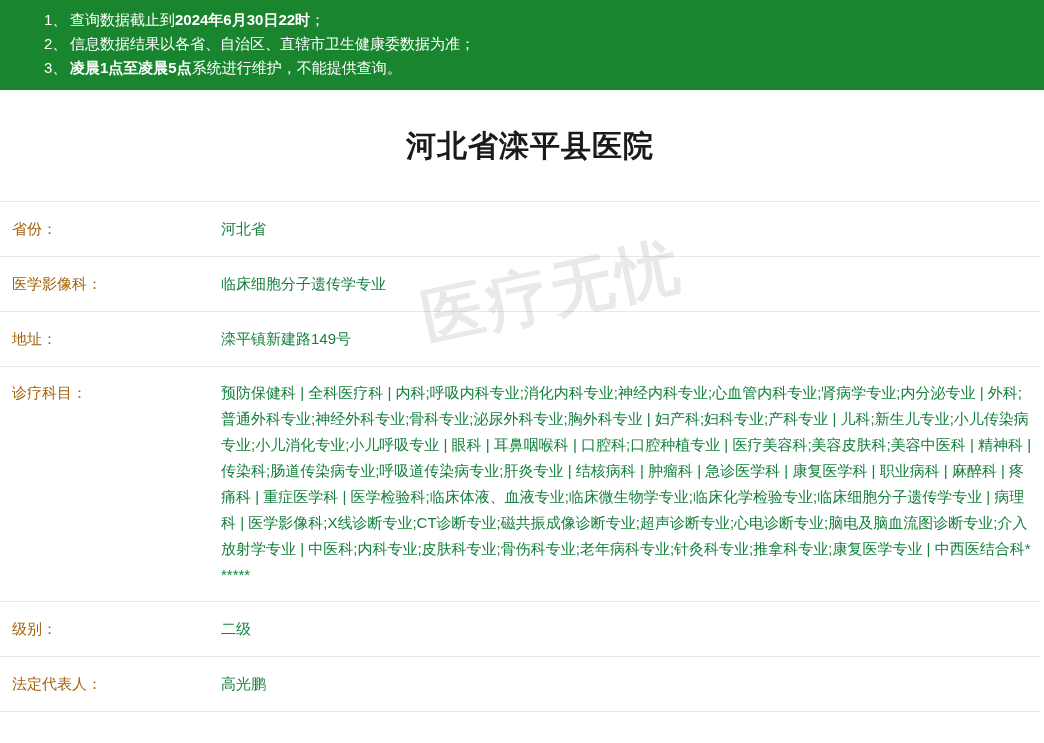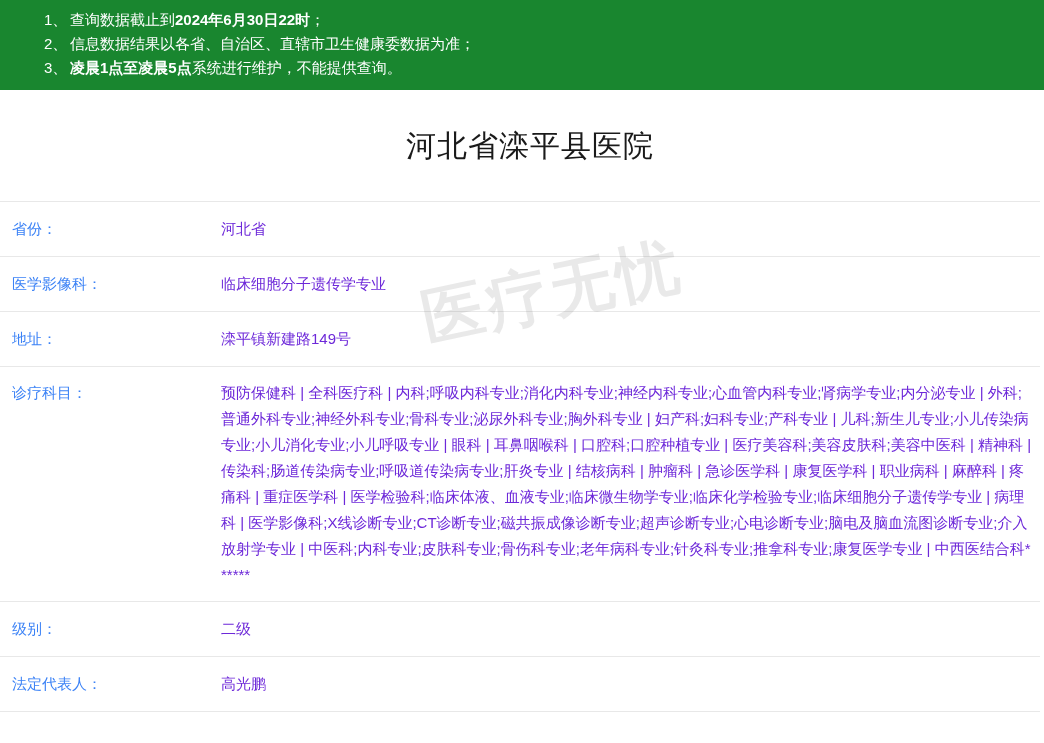--- a/index.html
+++ b/index.html
@@ -38,21 +38,21 @@
   }
   .notice-text b {
     font-weight: bold;
     text-align: right;
   }
 
   
   .title {
     text-align: center;
     font-size: 30px;
-    font-weight: normal;
+    font-weight: bold;
     color: #1a1a1a;
     padding: 36px 0 34px 16px;
     letter-spacing: 1px;
   }
 
   
   .info-table {
     width: 1040px;
     border-collapse: collapse;
     table-layout: fixed;
@@ -64,25 +64,25 @@
   }
   .info-table td {
     padding: 14px 8px 14px 12px;
     vertical-align: top;
     font-size: 15px;
     line-height: 26px;
     color: #333333;
   }
   td.label {
     width: 185px;
-    color: #3b82f6;
+    color: #a16207;
   }
   td.value {
     padding-left: 16px;
-    color: #6d28d9;
+    color: #15803d;
     word-break: break-all;
   }
   tr.depts td {
     padding-top: 13px;
     padding-bottom: 13px;
   }
   .depts-text {
     line-height: 26px;
   }
 

